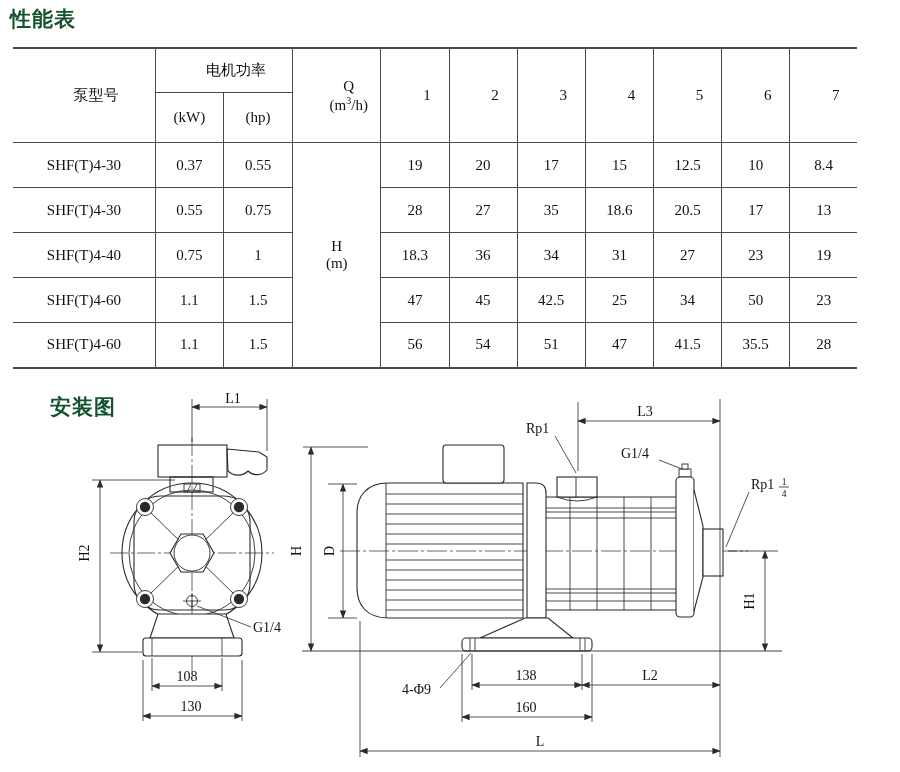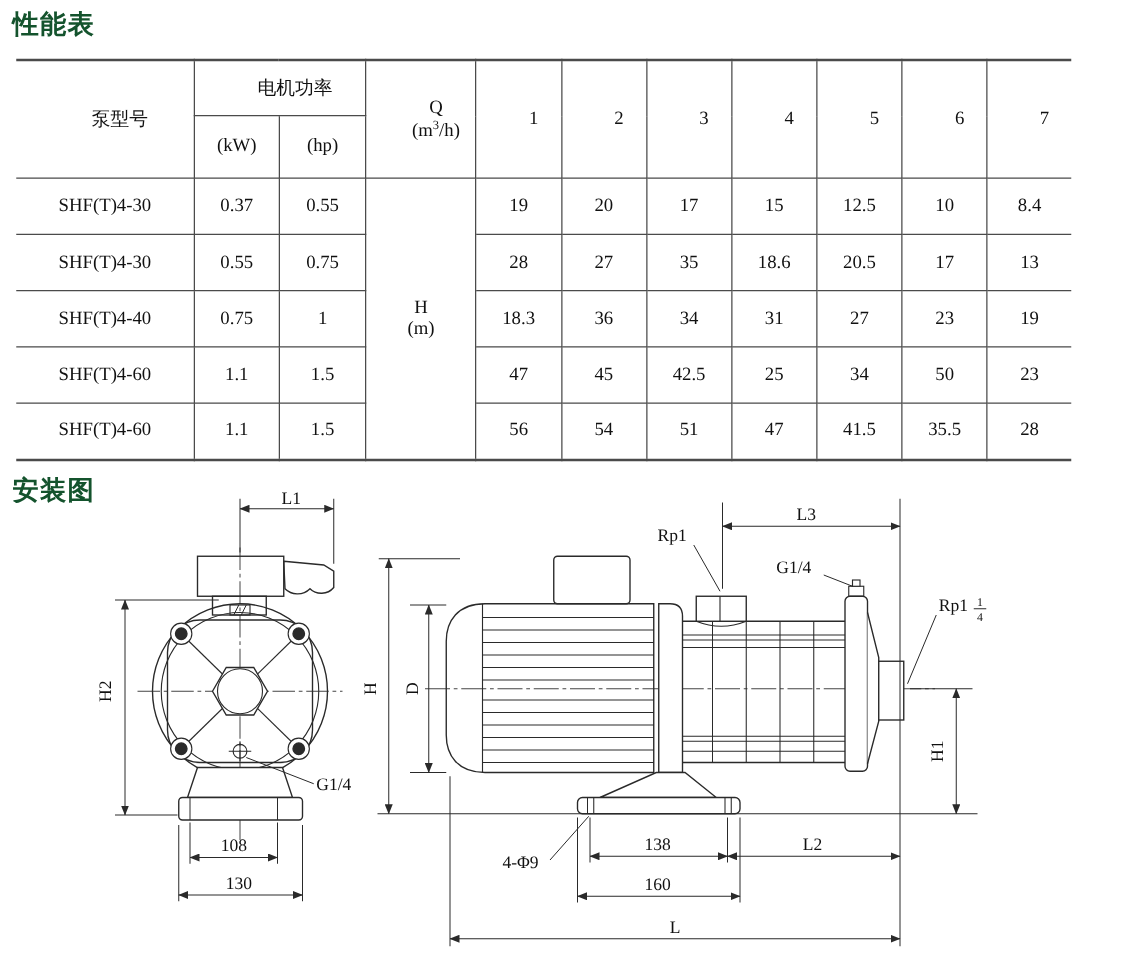--- a/index.html
+++ b/index.html
@@ -1,21 +1,21 @@
 <!DOCTYPE html>
 <html><head>
 <meta charset="utf-8">
 <style>
   html,body{margin:0;padding:0;}
   body{width:900px;height:772px;position:relative;background:#ffffff;overflow:hidden;
        font-family:"Liberation Serif",serif;color:#111;}
   .sec-title{position:absolute;left:10px;font-family:"Liberation Sans",sans-serif;
        font-weight:700;font-size:21px;color:#14532d;letter-spacing:1px;}
   #perf-title{top:5px;}
-  #install-title{top:378px;}
+  #install-title{top:393px;margin-left:40px;}
   table.perf{position:absolute;left:13px;top:47px;border-collapse:collapse;table-layout:fixed;
        width:844px;border-top:2px solid #4a4a4a;border-bottom:2px solid #4a4a4a;}
   table.perf th,table.perf td{border:1px solid #4a4a4a;font-weight:400;text-align:center;
        vertical-align:middle;padding:0;font-family:"Liberation Serif",serif;font-size:15px;color:#111;}
   table.perf th:first-child,table.perf td:first-child{border-left:0;}
   table.perf th:last-child,table.perf td:last-child{border-right:0;}
   #hdr-row1 th{height:43px;padding-left:24px;}
   #hdr-row2 th{height:49px;margin-left:28px;}
   #perf-body tr{height:45px;}
   table.perf sup{font-size:10px;}

